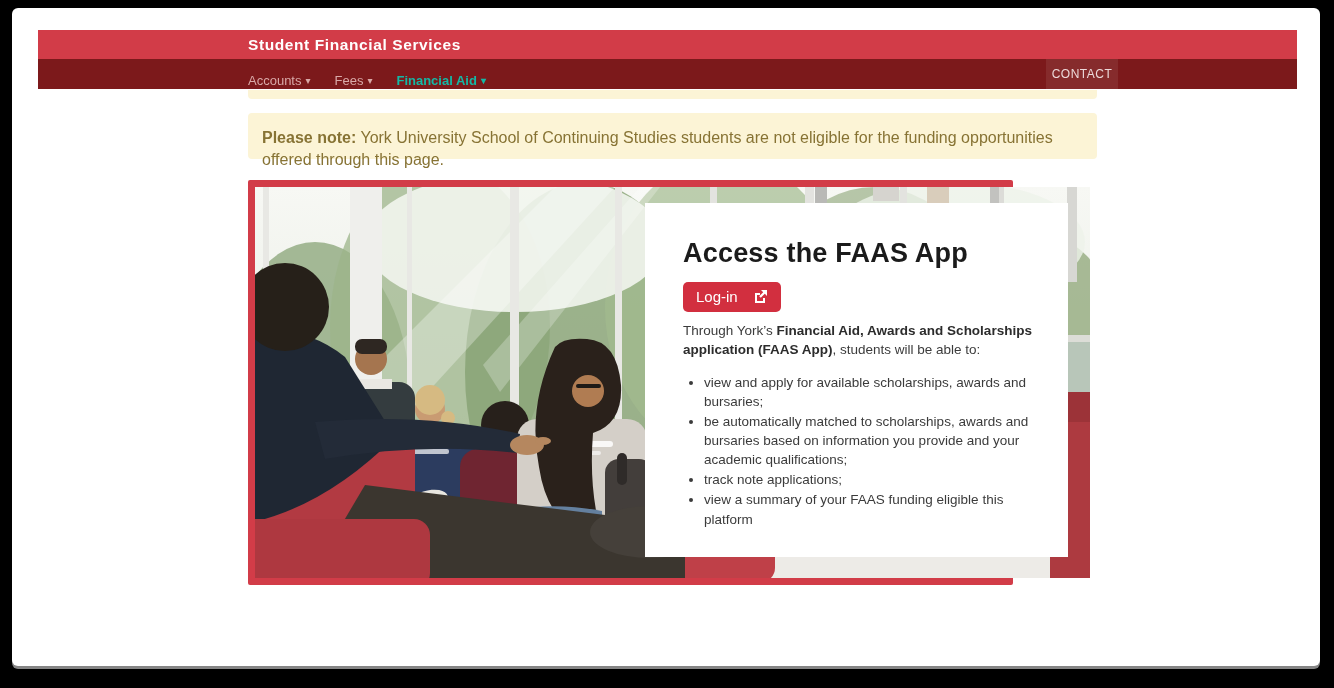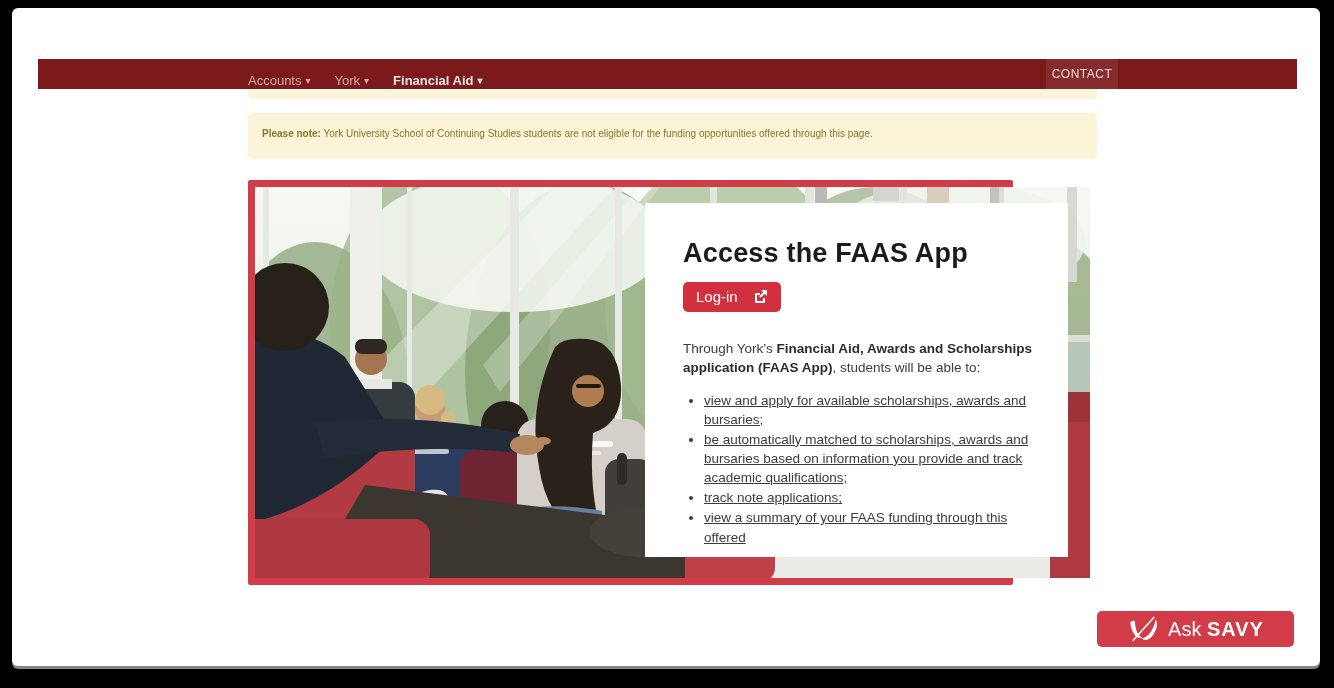--- a/index.html
+++ b/index.html
@@ -27,37 +27,37 @@
   }
   .mainnav{
     position:absolute;left:26px;top:51px;width:1259px;height:30px;
     background:var(--dark-maroon,#7c191b);
   }
   .navitems{
     position:absolute;left:210px;top:0;height:42px;display:flex;gap:24px;align-items:center;
   }
   .navitem{font-size:13px;color:#d9a9a8;cursor:pointer;white-space:nowrap;}
   .navitem .caret{font-size:10px;margin-left:4px;position:relative;top:-1px;}
-  .navitem.active{color:#e5e5e5;font-weight:bold;}
+  .navitem.active{color:#14b8a6;font-weight:bold;}
   .contact-item{
     position:absolute;right:179px;top:0;height:30px;width:72px;
     background:rgba(255,255,255,.08);
     display:flex;align-items:center;justify-content:center;
     color:#ecd9d9;font-size:12px;letter-spacing:.5px;cursor:pointer;margin-left:8px;
   }
   
   .alert-strip{
     position:absolute;left:236px;top:82px;width:849px;height:9px;
     background:var(--notice-bg,#fcf4d6);border-radius:0 0 4px 4px;
   }
   .notice{
     position:absolute;left:236px;top:105px;width:849px;height:46px;
     background:var(--notice-bg,#fcf4d6);border-radius:4px;
     box-sizing:border-box;padding:14px 16px 0 14px;
-    font-size:10px;color:var(--notice-text,#877334);line-height:1.35;
+    font-size:16px;color:var(--notice-text,#877334);line-height:1.35;
   }
   .notice b{font-weight:bold;}
   
   .redbox{
     position:absolute;left:236px;top:172px;width:765px;height:405px;
     background:var(--bright-red,#d23c48);border-radius:2px;
   }
   .photo{
     position:absolute;left:7px;top:7px;width:835px;height:391px;display:block;
   }
@@ -69,49 +69,52 @@
     margin:0;font-size:27px;font-weight:bold;color:var(--heading-text,#1b1b1b);
     letter-spacing:.2px;line-height:1.1;
   }
   .login-btn{
     margin-top:13px;display:inline-flex;align-items:center;gap:16px;
     background:var(--button-red,#d22f3f);color:#fff;border:none;border-radius:5px;
     font-size:15px;font-family:inherit;padding:6px 13px 7px 13px;cursor:pointer;
   }
   .ext-icon{display:inline-block;width:14px;height:14px;}
   .intro{
-    margin-top:27px;font-size:13.5px;line-height:1.42;color:var(--panel-text,#3b3b3b);
+    margin-top:9px;font-size:13.5px;line-height:1.42;color:var(--panel-text,#3b3b3b);
   }
   .intro b{color:#2c2c2c;}
   .panel ul{
     margin:2px 0 0 0;padding-left:21px;
-    font-size:13.5px;line-height:1.42;color:var(--panel-text,#3b3b3b);text-decoration:underline;
+    font-size:13.5px;line-height:1.42;color:var(--panel-text,#3b3b3b);
   }
   .panel ul li{margin:0 0 1px 0;}
   
   .savy{
     position:absolute;left:1085px;top:603px;width:197px;height:36px;
     background:var(--bright-red,#d23c48);border-radius:5px;
     display:flex;align-items:center;justify-content:center;gap:9px;
     cursor:pointer;
   }
   .savy .txt{color:#fff;font-size:20px;}
   .savy .txt b{font-weight:bold;letter-spacing:1px;}
 </style>
 </head>
 <body>
 
 <div class="frame">
   <div class="screen">
 
+    <div class="topbar">
+      <span class="site-title">Student Financial Services</span>
+    </div>
 
     <nav class="mainnav">
       <div class="navitems">
         <span class="navitem"><span>Accounts</span><span class="caret">▾</span></span>
-        <span class="navitem"><span>York</span><span class="caret">▾</span></span>
+        <span class="navitem"><span>Fees</span><span class="caret">▾</span></span>
         <span class="navitem active"><span>Financial Aid</span><span class="caret">▾</span></span>
       </div>
       <div class="contact-item">CONTACT</div>
     </nav>
 
     <div class="alert-strip"></div>
 
     <div class="notice">
       <b>Please note:</b><span> York University School of Continuing Studies students are not eligible for the funding opportunities offered through this page.</span>
     </div>
@@ -217,30 +220,22 @@
         <button class="login-btn">
           <span>Log-in</span>
           <svg class="ext-icon" viewBox="0 0 14 14" aria-hidden="true">
             <path d="M1 4 h5 v2 H3 v6 h6 v-3 h2 v5 H1 Z" fill="#fff"></path>
             <path d="M7 1 h6 v6 l-2.2 -2.2 -4 4 -1.6 -1.6 4 -4 Z" fill="#fff"></path>
           </svg>
         </button>
         <p class="intro"><span>Through York’s </span><b>Financial Aid, Awards and Scholarships application (FAAS App)</b><span>, students will be able to:</span></p>
         <ul>
           <li>view and apply for available scholarships, awards and bursaries;</li>
-          <li>be automatically matched to scholarships, awards and bursaries based on information you provide and track academic qualifications;</li>
+          <li>be automatically matched to scholarships, awards and bursaries based on information you provide and your academic qualifications;</li>
           <li>track note applications;</li>
-          <li>view a summary of your FAAS funding through this offered</li>
+          <li>view a summary of your FAAS funding eligible this platform</li>
         </ul>
       </div>
     </div>
 
-    <div class="savy">
-      <svg width="32" height="28" viewBox="0 0 40 34" aria-hidden="true">
-        <path d="M4 9 C6 22 11 30 19 28 C13 24 10 17 10 7 Q6 6 4 9 Z" fill="#fff"></path>
-        <path d="M36 5 C33 18 27 27 18 29 C26 34 33 27 37 15 Q38 8 36 5 Z" fill="#fff"></path>
-        <line x1="7" y1="32" x2="34" y2="2" stroke="#fff" stroke-width="2"></line>
-      </svg>
-      <span class="txt"><span>Ask</span>&nbsp;<b>SAVY</b></span>
-    </div>
 
   </div>
 </div>
 
 </body></html>

